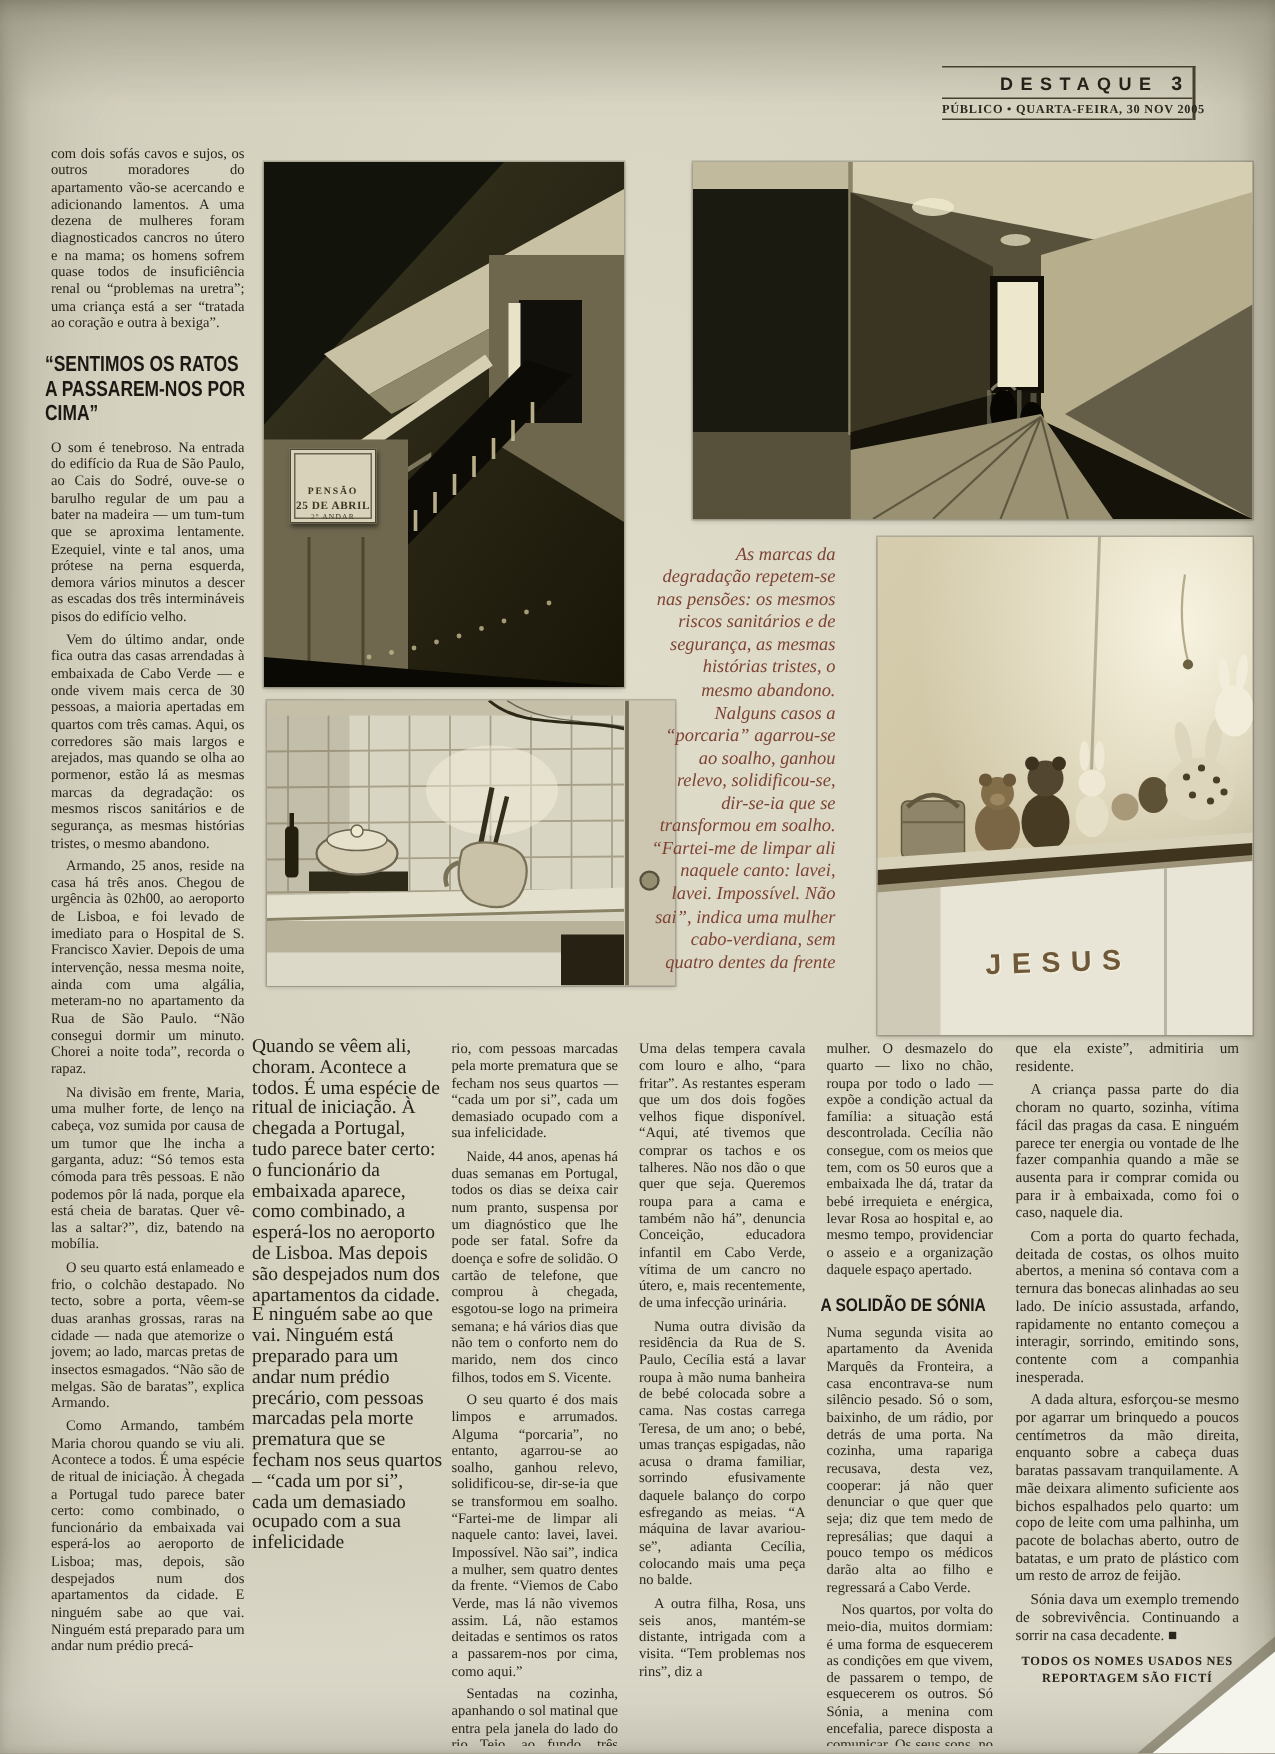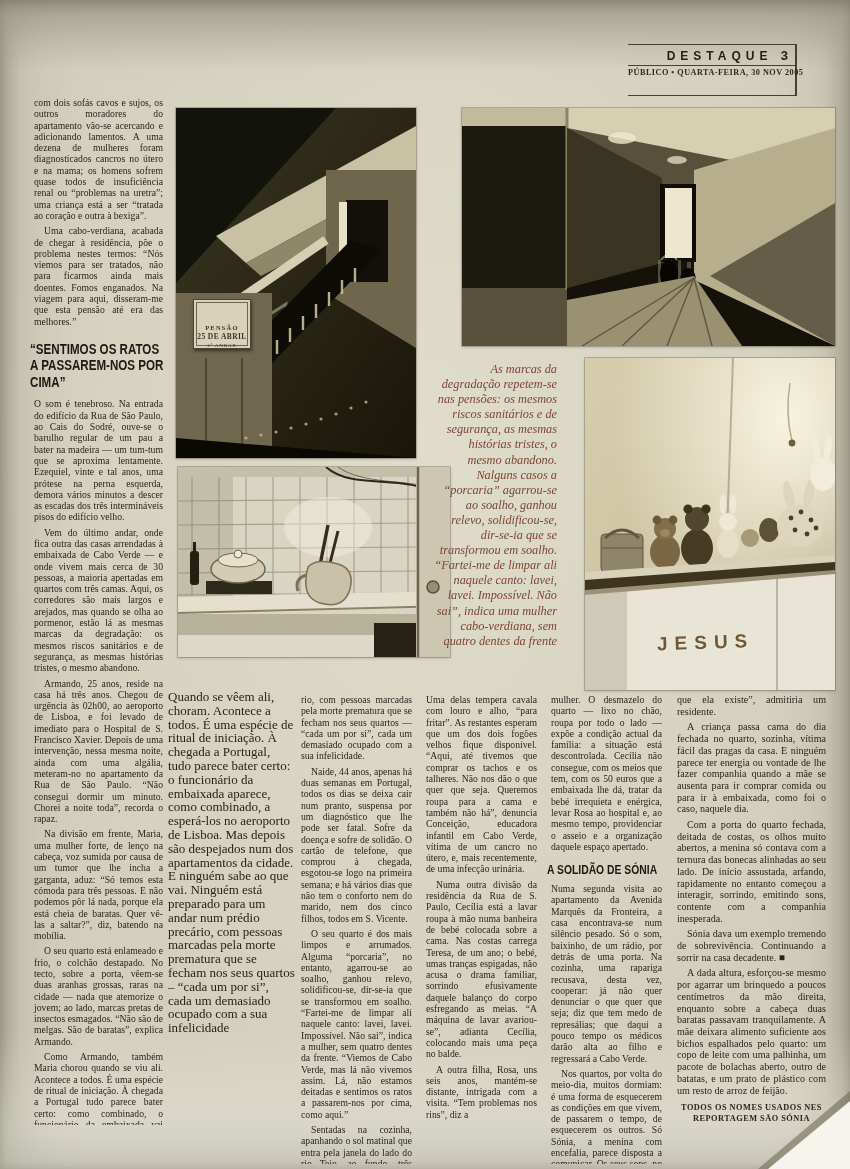--- a/index.html
+++ b/index.html
@@ -15,21 +15,21 @@
       radial-gradient(ellipse at 50% 38%,rgba(255,252,235,.30),rgba(0,0,0,0) 72%);
     box-shadow:inset 0 0 70px rgba(95,92,72,.40),inset 0 0 8px rgba(80,76,58,.25);
   }
   
   .header-box{position:absolute;left:628px;top:44px;width:167px;
     border-top:1px solid #46402f;border-right:2px solid #46402f;}
   .header-row1{border-bottom:1px solid #46402f;text-align:right;padding:3px 7px 2px 0;
     font-family:"Liberation Sans",sans-serif;font-weight:bold;font-size:12px;
     letter-spacing:5px;color:#262118;white-space:nowrap;}
   .header-row1 .num{letter-spacing:0;font-size:13px;}
-  .header-row2{border-bottom:1px solid #46402f;text-align:center;padding:2px 2px 18px 0;
+  .header-row2{border-bottom:1px solid #46402f;text-align:center;padding:2px 2px 2px 0;
     font-family:"Liberation Serif",serif;font-weight:bold;font-size:8.2px;
     letter-spacing:.5px;color:#2e2920;white-space:nowrap;}
   
   .tx p{margin:4px;text-align:justify;font-size:9.7px;line-height:11.3px;color:#2b241d;}
   .tx p + p{text-indent:10px;}
   .col-left{position:absolute;left:30px;top:93px;width:137px;height:1032px;overflow:hidden;}
   .head-main{font-family:"Liberation Sans",sans-serif;font-weight:bold;font-size:14.5px;
     line-height:16.5px;color:#1d1813;width:172px;transform:scaleX(.80);
     transform-origin:0 50%;margin:14px 0 8px;}
   .bcol{position:absolute;top:690px;height:474px;overflow:hidden;}
@@ -75,21 +75,20 @@
 
   <div class="header-box">
     <div class="header-row1">
       <span>DESTAQUE</span>&nbsp;<span class="num">3</span>
     </div>
     <div class="header-row2">PÚBLICO • QUARTA-FEIRA, 30 NOV 2005</div>
   </div>
 
   <div class="col-left tx">
     <p>com dois sofás cavos e sujos, os outros moradores do apartamento vão-se acercando e adicionando lamentos. A uma dezena de mulheres foram diagnosticados cancros no útero e na mama; os homens sofrem quase todos de insuficiência renal ou “problemas na uretra”; uma criança está a ser “tratada ao coração e outra à bexiga”.</p>
-    <p>Uma cabo-verdiana, acabada de chegar à residência, põe o problema nestes termos: “Nós viemos para ser tratados, não para ficarmos ainda mais doentes. Fomos enganados. Na viagem para aqui, disseram-me que esta pensão até era das melhores.”</p>
     <div class="head-main">“SENTIMOS OS RATOS A PASSAREM-NOS POR CIMA”</div>
     <p>O som é tenebroso. Na entrada do edifício da Rua de São Paulo, ao Cais do Sodré, ouve-se o barulho regular de um pau a bater na madeira — um tum-tum que se aproxima lentamente. Ezequiel, vinte e tal anos, uma prótese na perna esquerda, demora vários minutos a descer as escadas dos três intermináveis pisos do edifício velho.</p>
     <p>Vem do último andar, onde fica outra das casas arrendadas à embaixada de Cabo Verde — e onde vivem mais cerca de 30 pessoas, a maioria apertadas em quartos com três camas. Aqui, os corredores são mais largos e arejados, mas quando se olha ao pormenor, estão lá as mesmas marcas da degradação: os mesmos riscos sanitários e de segurança, as mesmas histórias tristes, o mesmo abandono.</p>
     <p>Armando, 25 anos, reside na casa há três anos. Chegou de urgência às 02h00, ao aeroporto de Lisboa, e foi levado de imediato para o Hospital de S. Francisco Xavier. Depois de uma intervenção, nessa mesma noite, ainda com uma algália, meteram-no no apartamento da Rua de São Paulo. “Não consegui dormir um minuto. Chorei a noite toda”, recorda o rapaz.</p>
     <p>Na divisão em frente, Maria, uma mulher forte, de lenço na cabeça, voz sumida por causa de um tumor que lhe incha a garganta, aduz: “Só temos esta cómoda para três pessoas. E não podemos pôr lá nada, porque ela está cheia de baratas. Quer vê-las a saltar?”, diz, batendo na mobília.</p>
     <p>O seu quarto está enlameado e frio, o colchão destapado. No tecto, sobre a porta, vêem-se duas aranhas grossas, raras na cidade — nada que atemorize o jovem; ao lado, marcas pretas de insectos esmagados. “Não são de melgas. São de baratas”, explica Armando.</p>
     <p>Como Armando, também Maria chorou quando se viu ali. Acontece a todos. É uma espécie de ritual de iniciação. À chegada a Portugal tudo parece bater certo: como combinado, o funcionário da embaixada vai esperá-los ao aeroporto de Lisboa; mas, depois, são despejados num dos apartamentos da cidade. E ninguém sabe ao que vai. Ninguém está preparado para um andar num prédio precá-</p>
   </div>
 
   <div class="photo" style="left:176px;top:108px;width:240px;height:350px;">
@@ -312,26 +311,26 @@
 
   <div class="bcol tx" id="col5">
     <p>mulher. O desmazelo do quarto — lixo no chão, roupa por todo o lado — expõe a condição actual da família: a situação está descontrolada. Cecília não consegue, com os meios que tem, com os 50 euros que a embaixada lhe dá, tratar da bebé irrequieta e enérgica, levar Rosa ao hospital e, ao mesmo tempo, providenciar o asseio e a organização daquele espaço apertado.</p>
     <div class="subhead">A SOLIDÃO DE SÓNIA</div>
     <p>Numa segunda visita ao apartamento da Avenida Marquês da Fronteira, a casa encontrava-se num silêncio pesado. Só o som, baixinho, de um rádio, por detrás de uma porta. Na cozinha, uma rapariga recusava, desta vez, cooperar: já não quer denunciar o que quer que seja; diz que tem medo de represálias; que daqui a pouco tempo os médicos darão alta ao filho e regressará a Cabo Verde.</p>
     <p>Nos quartos, por volta do meio-dia, muitos dormiam: é uma forma de esquecerem as condições em que vivem, de passarem o tempo, de esquecerem os outros. Só Sónia, a menina com encefalia, parece disposta a comunicar. Os seus sons, no entanto, caem no vazio. “Nem me lembro</p>
   </div>
 
   <div class="bcol tx" id="col6">
     <p>que ela existe”, admitiria um residente.</p>
-    <p>A criança passa cama do dia fechada no quarto, sozinha, vítima fácil das pragas da casa. E ninguém parece ter energia ou vontade de lhe fazer companhia quando a mãe se ausenta para ir comprar comida ou para ir à embaixada, como foi o caso, naquele dia.</p>
+    <p>A criança passa parte do dia choram no quarto, sozinha, vítima fácil das pragas da casa. E ninguém parece ter energia ou vontade de lhe fazer companhia quando a mãe se ausenta para ir comprar comida ou para ir à embaixada, como foi o caso, naquele dia.</p>
     <p>Com a porta do quarto fechada, deitada de costas, os olhos muito abertos, a menina só contava com a ternura das bonecas alinhadas ao seu lado. De início assustada, arfando, rapidamente no entanto começou a interagir, sorrindo, emitindo sons, contente com a companhia inesperada.</p>
+    <p>A dada altura, esforçou-se mesmo por agarrar um brinquedo a poucos centímetros da mão direita, enquanto sobre a cabeça duas baratas passavam tranquilamente. A mãe deixara alimento suficiente aos bichos espalhados pelo quarto: um copo de leite com uma palhinha, um pacote de bolachas aberto, outro de batatas, e um prato de plástico com um resto de arroz de feijão.</p>
     <p><span>Sónia dava um exemplo tremendo de sobrevivência. Continuando a sorrir na casa decadente.</span> <span>■</span></p>
-    <p>A dada altura, esforçou-se mesmo por agarrar um brinquedo a poucos centímetros da mão direita, enquanto sobre a cabeça duas baratas passavam tranquilamente. A mãe deixara alimento suficiente aos bichos espalhados pelo quarto: um copo de leite com uma palhinha, um pacote de bolachas aberto, outro de batatas, e um prato de plástico com um resto de arroz de feijão.</p>
     <div class="footnote">
       <div>TODOS OS NOMES USADOS NES</div>
-      <div>REPORTAGEM SÃO SÓNIA</div>
+      <div>REPORTAGEM SÃO FICTÍ</div>
     </div>
   </div>
 
   <div class="curl-shadow"></div>
   <div class="curl"></div>
 
 </div>
 
 </body></html>

